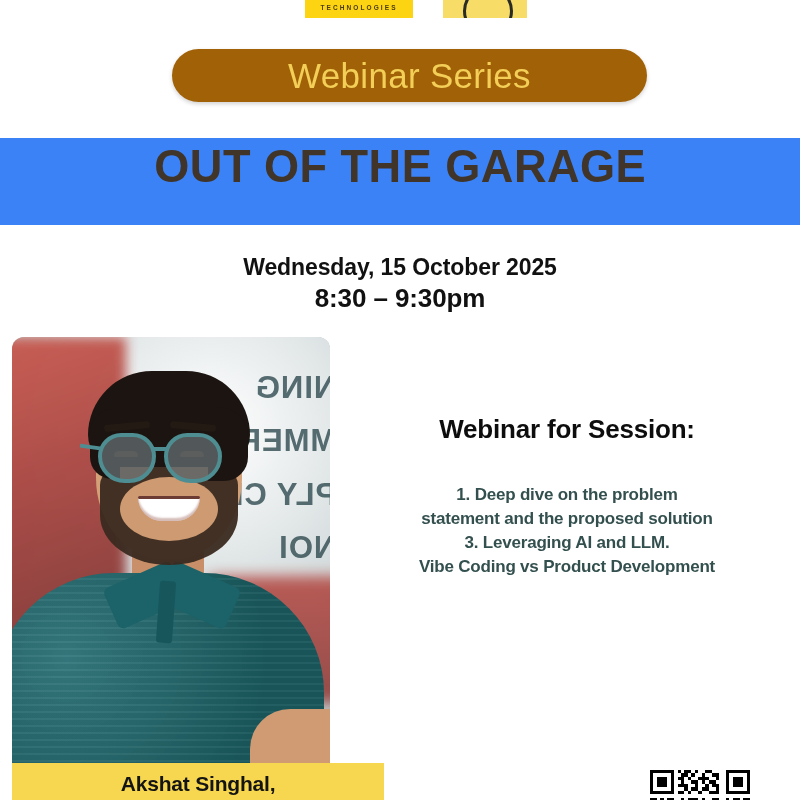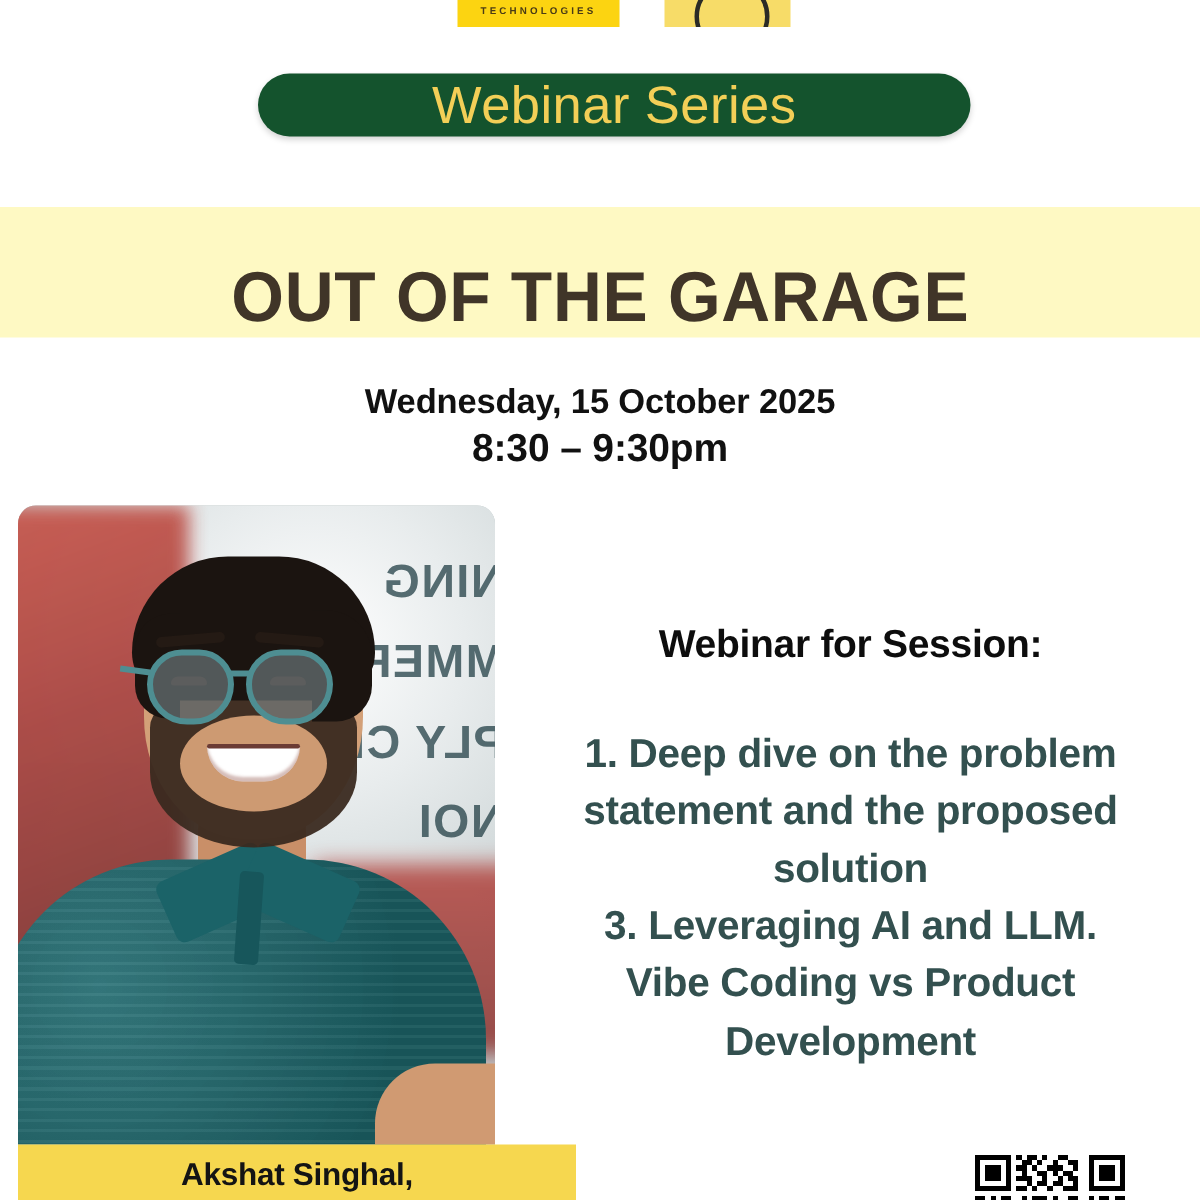--- a/index.html
+++ b/index.html
@@ -64,22 +64,22 @@
     border-radius: 50%;
     background: transparent;
   }
 
   
   .pill {
     position: absolute;
     left: 172px;
     top: 49px;
     width: 475px;
-    height: 42px;
-    background: #14532d;
+    height: 53px;
+    background: #a16207;
     border-radius: 30px;
     display: flex;
     align-items: center;
     justify-content: center;
     box-shadow: 0 2px 4px rgba(0,0,0,0.18);
   }
   .pill-text {
     color: #F3CF57;
     font-size: 35px;
     font-weight: 400;
@@ -87,23 +87,23 @@
     line-height: 1;
   }
 
   
   .title-banner {
     position: absolute;
     left: 0;
     top: 138px;
     width: 800px;
     height: 87px;
-    background: #fef9c3;
+    background: #3b82f6;
     display: flex;
-    align-items: flex-end;
+    align-items: flex-start;
     justify-content: center;
   }
   .title-text {
     color: #403528;
     font-size: 47px;
     font-weight: 700;
     letter-spacing: 0.5px;
     transform: scaleX(0.96);
     white-space: nowrap;
   }
@@ -376,21 +376,21 @@
   }
   .agenda-title {
     color: #0d0d0d;
     font-size: 26px;
     font-weight: 700;
     letter-spacing: -0.2px;
     margin-bottom: 38px;
   }
   .agenda-item {
     color: #33504F;
-    font-size: 27px;
+    font-size: 17px;
     font-weight: 700;
     line-height: 1.42;
     letter-spacing: -0.2px;
   }
 
   
   .qr {
     position: absolute;
     left: 650px;
     top: 770px;

